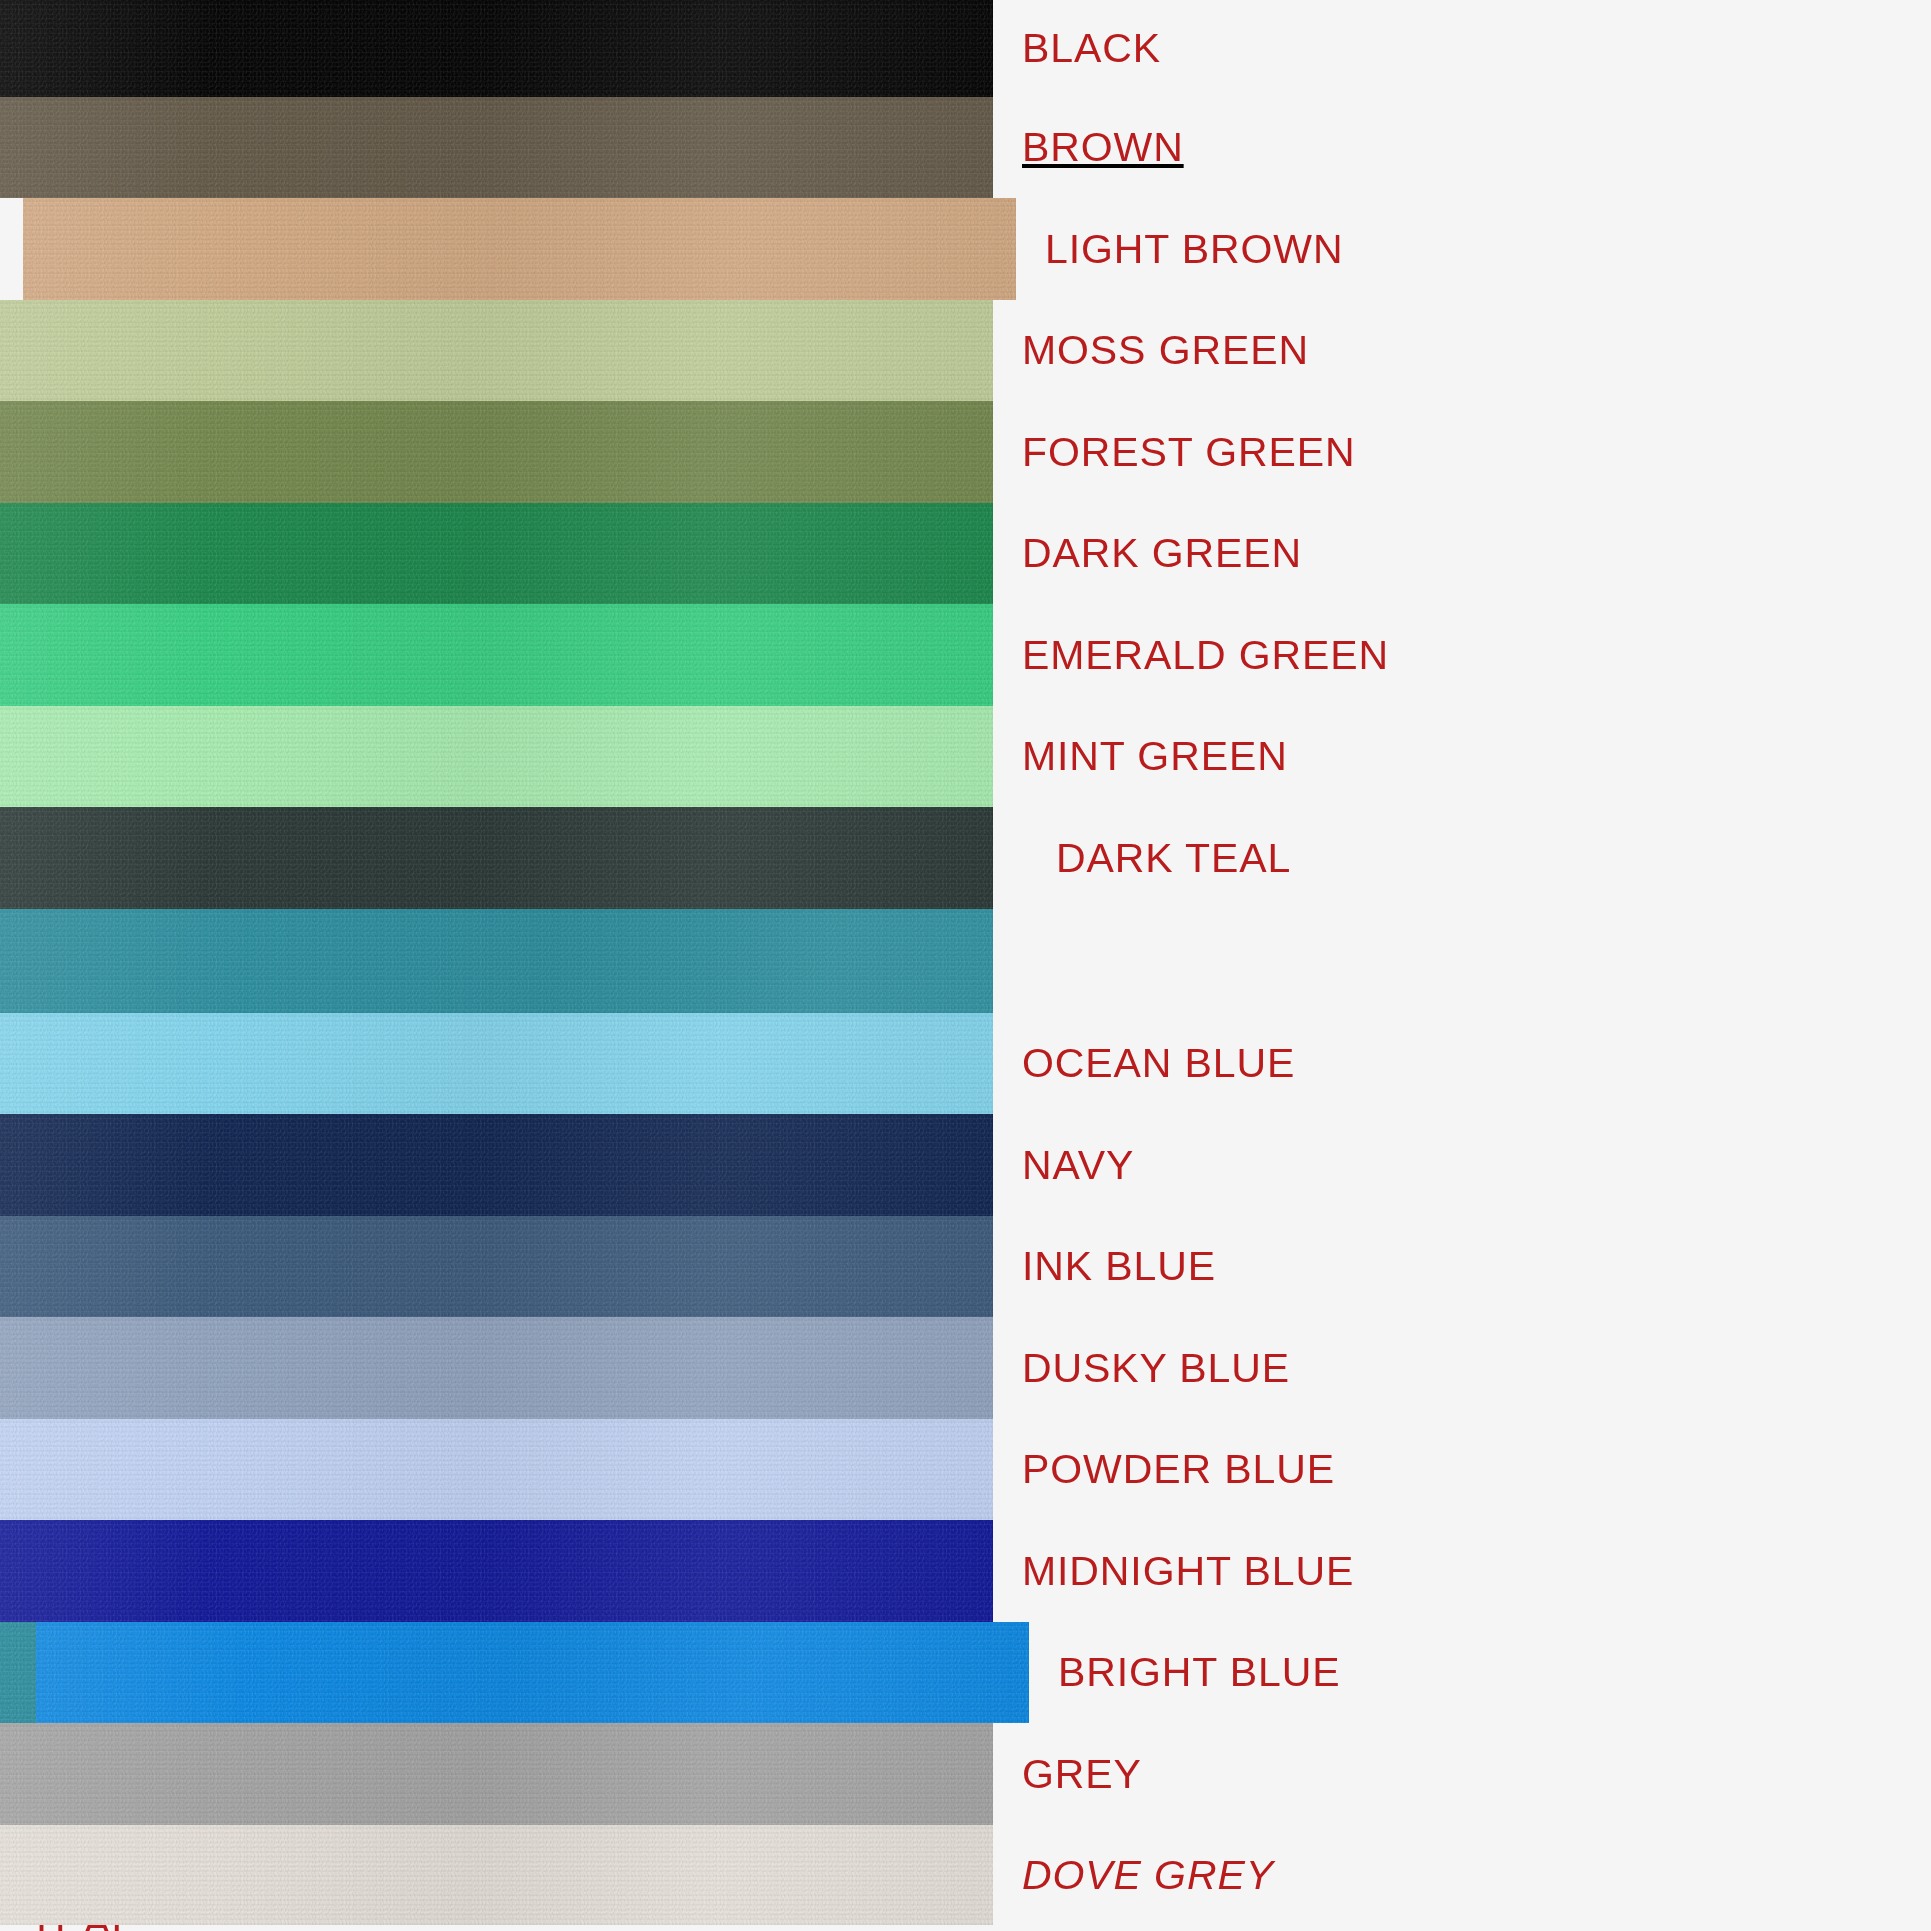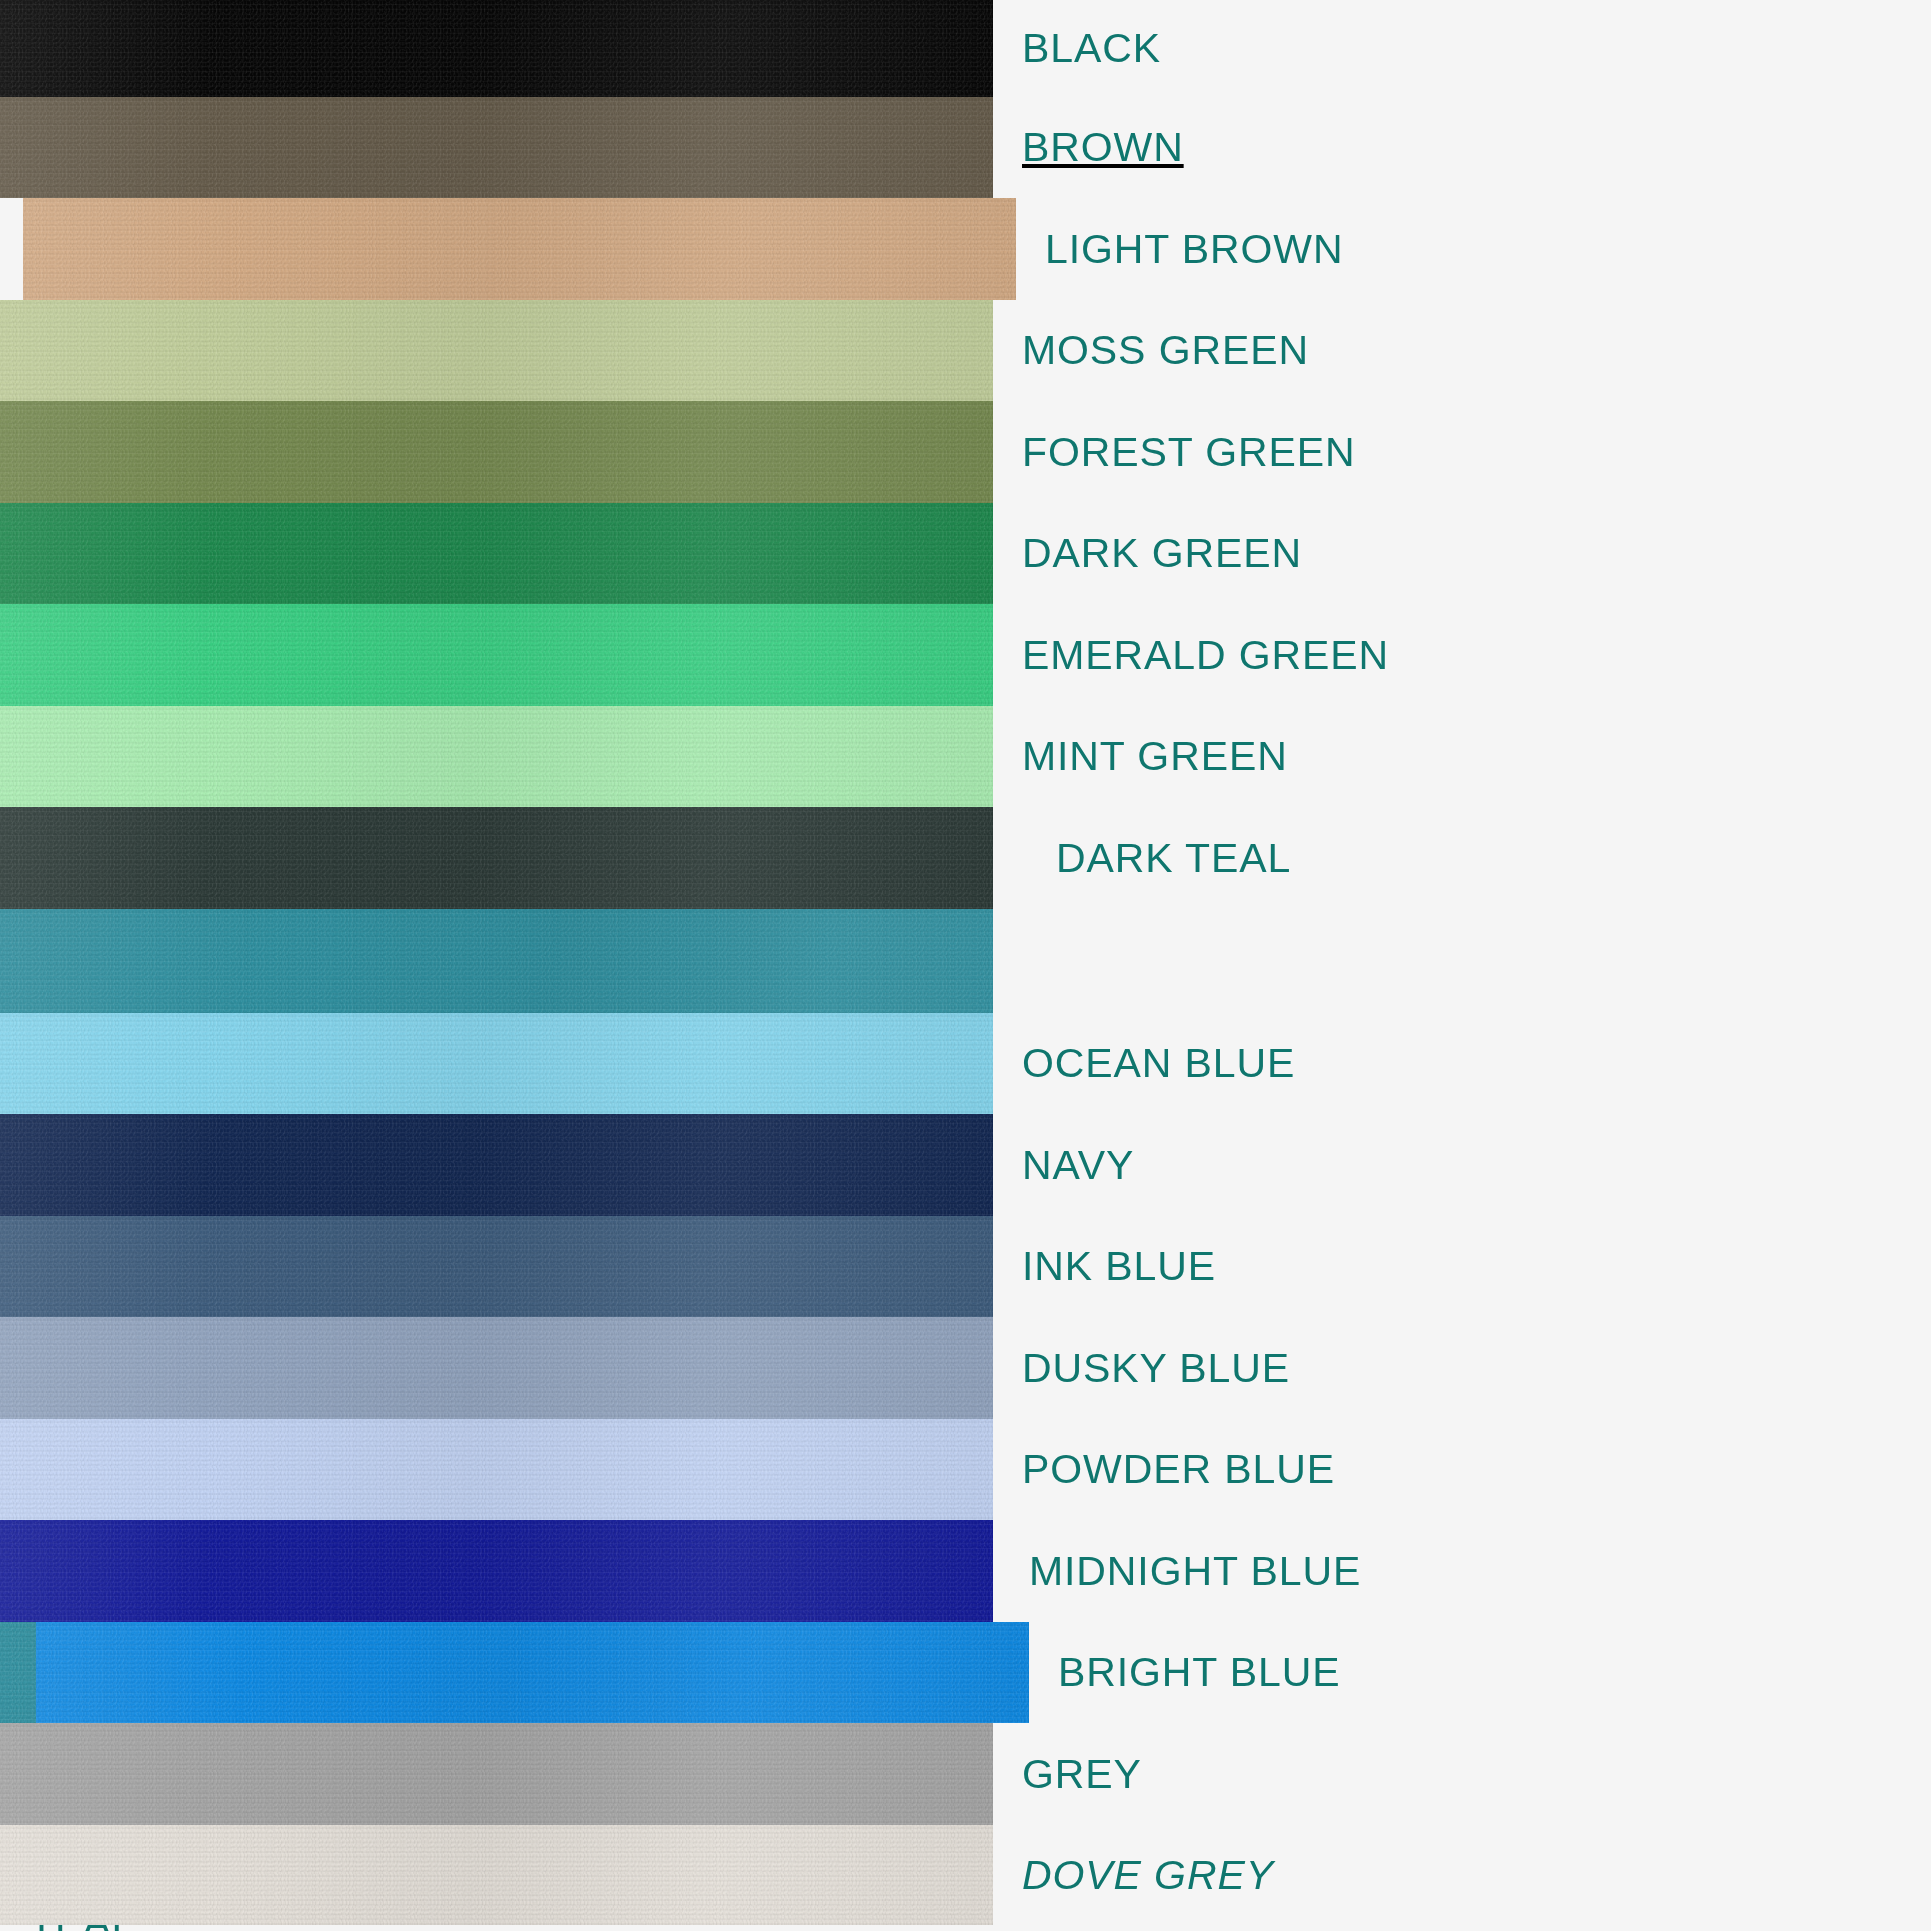--- a/index.html
+++ b/index.html
@@ -85,21 +85,21 @@
     background:#f5f5f5;
     display:flex;
     align-items:center;
     padding-left:29px;
   }
   .swatch-label {
     font-family:"Liberation Sans", sans-serif;
     font-size:41px;
     font-weight:400;
     letter-spacing:0.9px;
-    color:#0f766e;
+    color:#b91c1c;
     line-height:1;
     white-space:nowrap;
   }
 </style>
 </head>
 <body>
 
 <div id="chart">
     <div class="swatch-row" style="height: 97px;">
       <div class="swatch-chip" style="background-color: rgb(7, 7, 7);"></div>
@@ -184,21 +184,21 @@
       <div class="swatch-label-cell">
         <span class="swatch-label">DUSKY BLUE</span>
       </div>
     </div>
     <div class="swatch-row" style="height: 101px;">
       <div class="swatch-chip" style="background-color: rgb(195, 212, 245);"></div>
       <div class="swatch-label-cell">
         <span class="swatch-label">POWDER BLUE</span>
       </div>
     </div>
-    <div class="swatch-row" style="height: 102px; gap: 7px;">
+    <div class="swatch-row" style="height: 102px;">
       <div class="swatch-chip" style="background-color: rgb(20, 27, 155);"></div>
       <div class="swatch-label-cell">
         <span class="swatch-label">MIDNIGHT BLUE</span>
       </div>
     </div>
     <div class="swatch-row" style="height: 101px; margin-left: 36px;">
       <div class="swatch-chip" style="background-color: rgb(14, 138, 228);"></div>
       <div class="swatch-label-cell">
         <span class="swatch-label">BRIGHT BLUE</span>
       </div>

